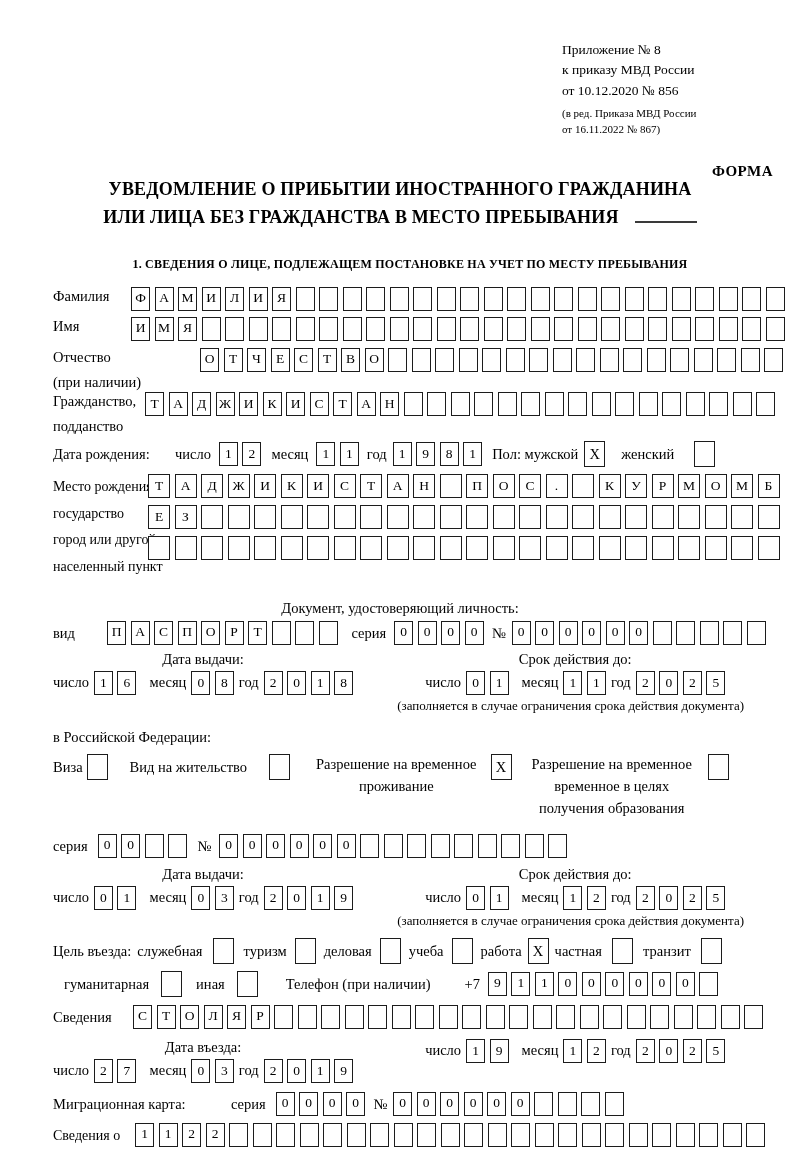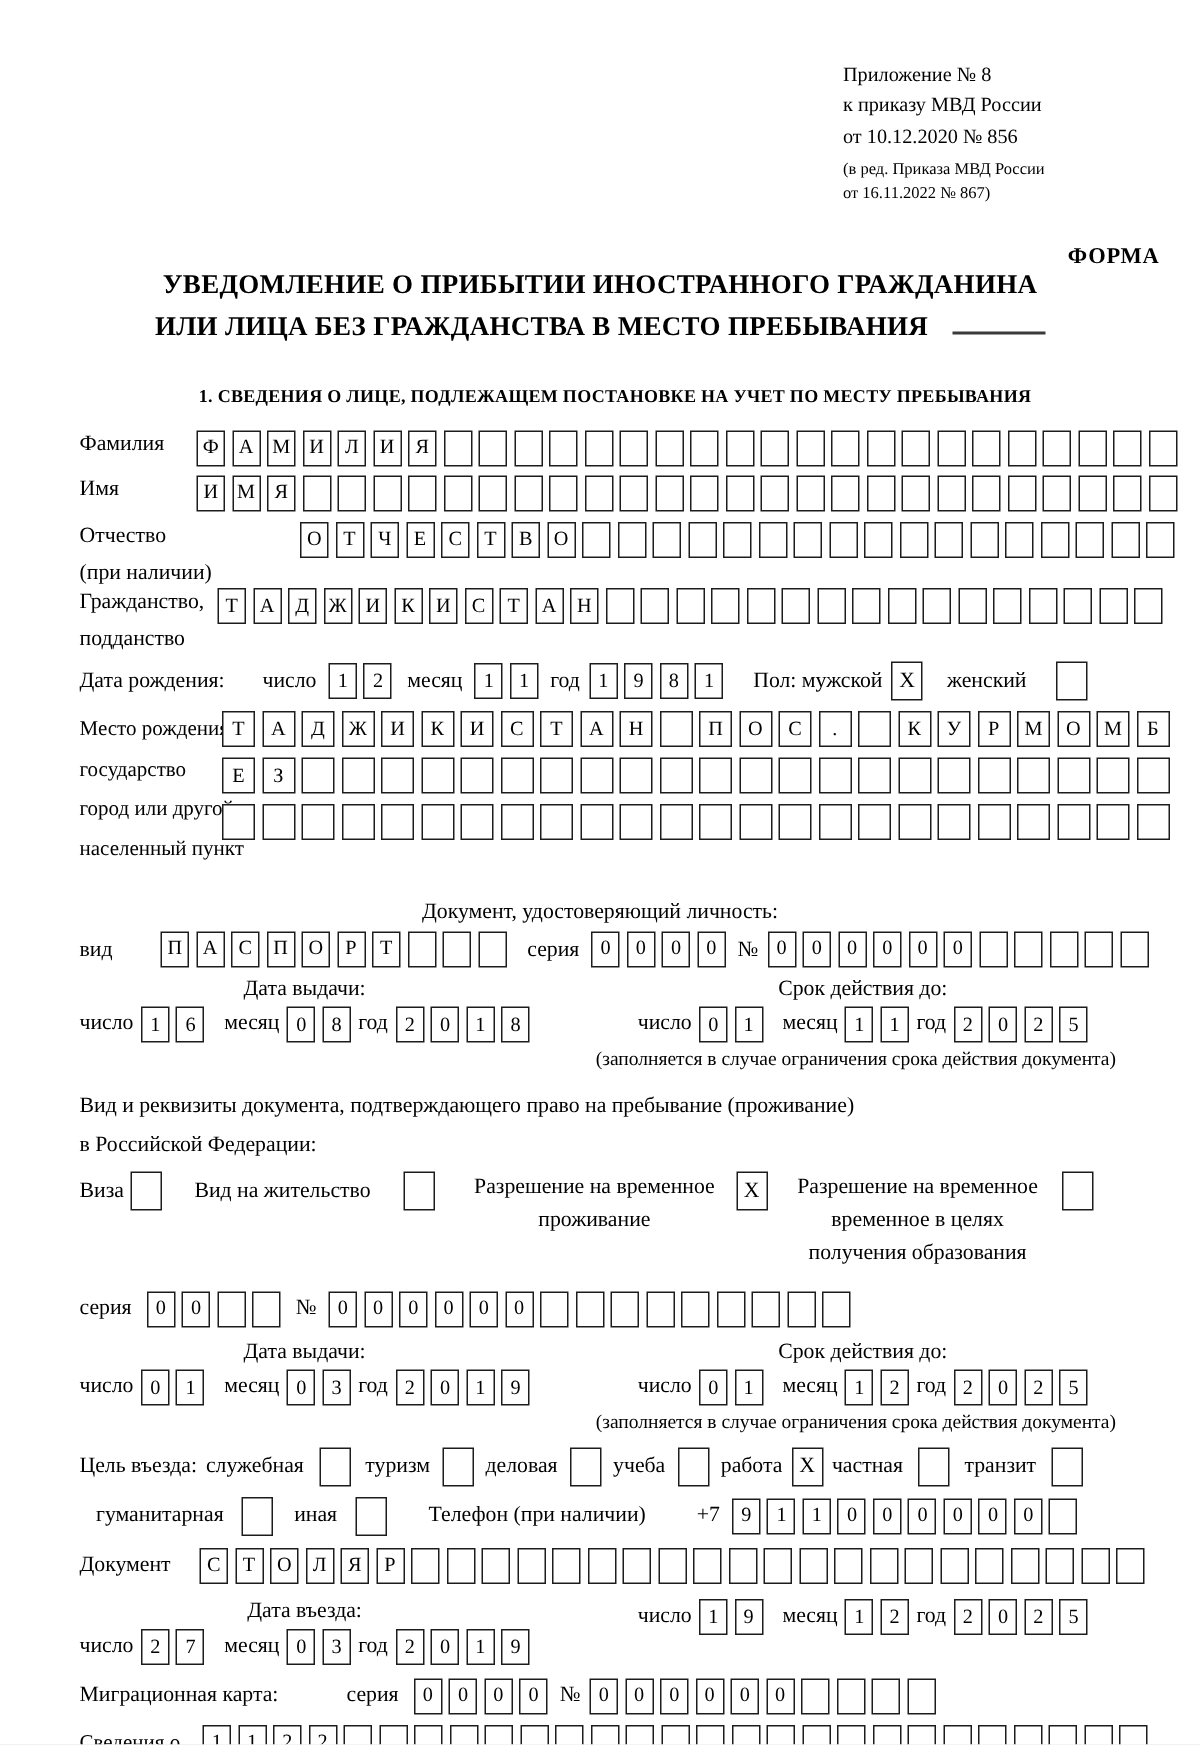--- a/index.html
+++ b/index.html
@@ -207,21 +207,21 @@
         <span class="cell">1</span>
         <span class="cell">1</span>
       </span>
     <span style="margin-left:8px;">год</span>
     <span class="cells" style="margin-left:6px;">
         <span class="cell">1</span>
         <span class="cell">9</span>
         <span class="cell">8</span>
         <span class="cell">1</span>
       </span>
-    <span style="margin-left:20px;">Пол: мужской</span>
+    <span style="margin-left:10px;">Пол: мужской</span>
     <span class="cb" style="margin-left:6px;">X</span>
     <span style="margin-left:16px;">женский</span>
     <span class="cb" style="margin-left:20px;"></span>
   </div>
 
   <div class="row" style="margin-top:7px;">
     <span class="lbl stack" style="width:95px;font-size:14px;line-height:1.9;">
       <span style="white-space:nowrap;">Место рождения:</span>
       <span>государство</span>
       <span style="white-space:nowrap;">город или другой</span>
@@ -390,21 +390,20 @@
             <span class="cell">0</span>
             <span class="cell">2</span>
             <span class="cell">5</span>
           </span>
       </div>
     </div>
   </div>
   <div class="note">(заполняется в случае ограничения срока действия документа)</div>
 
   <div class="para">
-    <div>Вид и реквизиты документа, подтверждающего право на пребывание (проживание)</div>
     <div>в Российской Федерации:</div>
   </div>
 
   <div class="row" style="margin-top:4px;">
     <span style="margin-top:4px;">Виза</span>
     <span class="cb" style="margin-left:4px;"></span>
     <span style="margin-left:22px;margin-top:4px;">Вид на жительство</span>
     <span class="cb" style="margin-left:22px;"></span>
     <span class="opt-block" style="margin-left:26px;">
       <span>Разрешение на временное</span><br>
@@ -528,21 +527,21 @@
         <span class="cell">0</span>
         <span class="cell">0</span>
         <span class="cell">0</span>
         <span class="cell">0</span>
         <span class="cell">0</span>
         <span class="cell"></span>
       </span>
   </div>
 
   <div class="row" style="margin-top:8px;align-items:center;">
-    <span class="lbl" style="width:80px;">Документ</span>
+    <span class="lbl" style="width:80px;">Сведения</span>
     <span class="cells">
         <span class="cell">С</span>
         <span class="cell">Т</span>
         <span class="cell">О</span>
         <span class="cell">Л</span>
         <span class="cell">Я</span>
         <span class="cell">Р</span>
         <span class="cell"></span>
         <span class="cell"></span>
         <span class="cell"></span>

